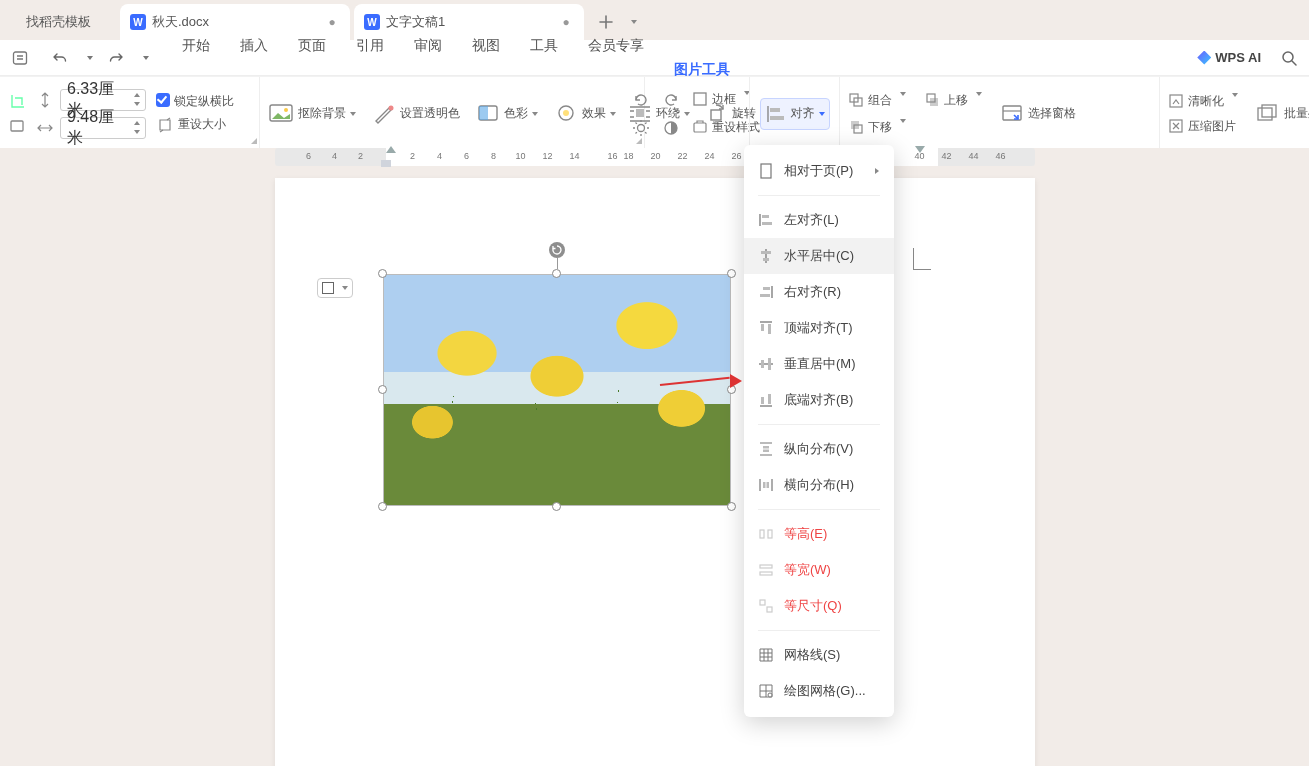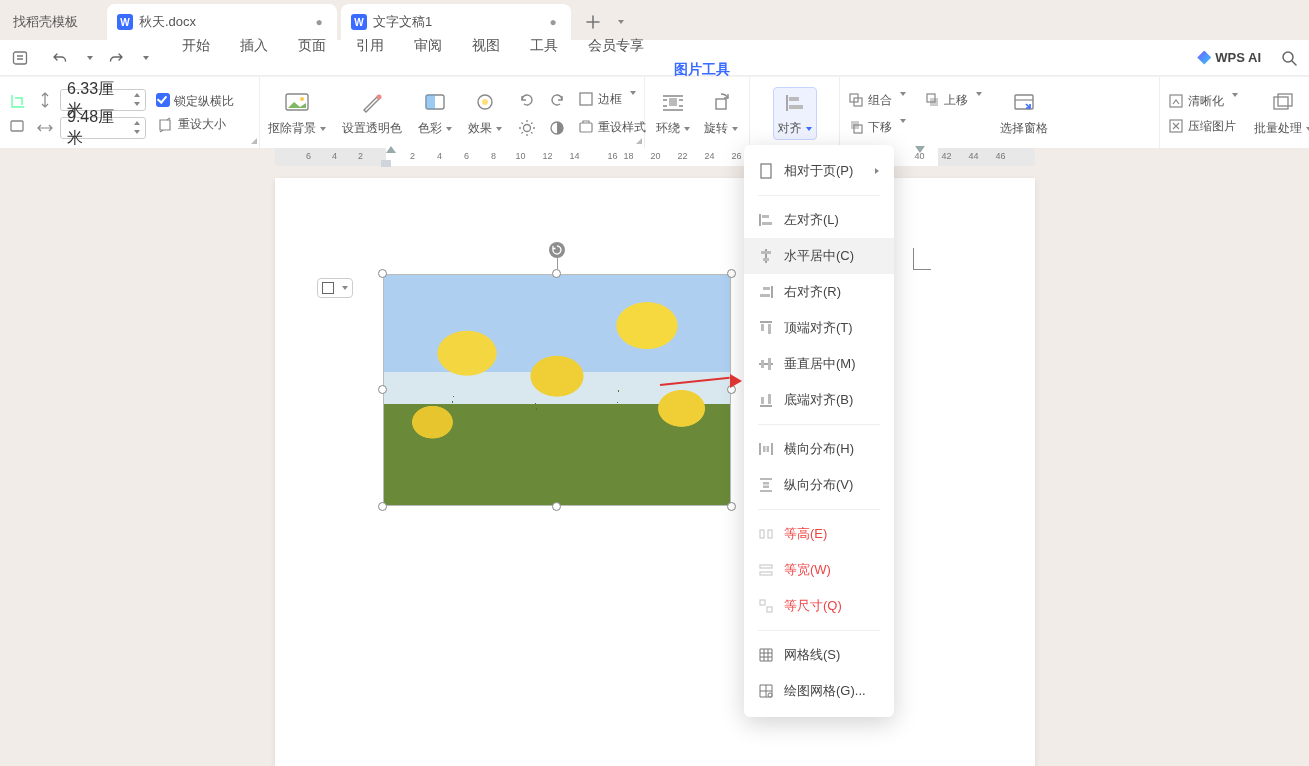--- a/index.html
+++ b/index.html
@@ -1,19 +1,19 @@
 <!DOCTYPE html>
 <html><head>
 <meta charset="utf-8">
 <style>
   * { box-sizing:border-box; font-family:"Microsoft YaHei","PingFang SC",Arial,sans-serif; }
   body { margin:0; width:1309px; height:766px; background:#f2ece8; overflow:hidden; font-size:12px; color:#333; }
 
   
-  .tabbar { height:40px; background:#f2ece8; display:flex; align-items:flex-end; padding:0 3px; gap:4px; }
+  .tabbar { height:40px; background:#f2ece8; display:flex; align-items:flex-end; padding:0 16px; gap:4px; }
   .tab { height:36px; min-width:100px; max-width:240px; border-radius:8px 8px 0 0; display:flex; align-items:center;
          padding:0 10px; gap:6px; color:#555; position:relative; }
   .tab.plain { background:transparent; }
   .tab.doc   { background:#fff; width:230px; }
   .tab .doc-icon { width:16px;height:16px; background:#3a6cff; color:#fff; font-size:10px; font-weight:bold;
                    border-radius:3px; display:flex; align-items:center; justify-content:center; }
   .tab .title { flex:1; white-space:nowrap; overflow:hidden; text-overflow:ellipsis; font-size:13px;}
   .tab .close { width:16px;height:16px; border-radius:50%; color:#999; display:flex;align-items:center;justify-content:center;}
   .tabbar .add { width:24px;height:24px; display:flex;align-items:center;justify-content:center; color:#777; margin:0 2px 6px 6px;}
   .tabbar .more{ width:16px;height:24px; display:flex;align-items:center;justify-content:center; color:#777; margin-bottom:6px;}
@@ -39,21 +39,21 @@
 
   
   .ribbon{ height:72px; background:#fff; position:relative;}
   .ribbon-inner{ position:absolute; inset:0; display:grid; grid-template-columns:260px 385px 105px 90px 320px 232px;
                  border-top:1px solid #f2f2f2;}
   .rgroup{ border-right:1px solid #eee; padding:6px 8px 4px 8px; display:flex; gap:10px; align-items:center; position:relative;}
   .rgroup:last-child{ border-right:none;}
   .rgroup .col{ display:flex; flex-direction:column; gap:6px;}
   .rgroup .row{ display:flex; align-items:center; gap:6px;}
   .rline{ display:flex; align-items:flex-start; gap:4px; font-size:12px; color:#555; white-space:nowrap;}
-  .rbig{ display:flex; flex-direction:column; align-items:center; gap:4px; color:#555; font-size:12px; white-space:nowrap;}
+  .rbig{ display:flex; align-items:center; gap:4px; color:#555; font-size:12px; white-space:nowrap;}
   .rbig .ic{ height:26px; display:flex; align-items:center;}
   .iconbox{ width:18px;height:18px; display:inline-flex; align-items:center; justify-content:center;}
   .spin{ width:86px;height:22px; border:1px solid #ccc; border-radius:3px; display:flex;align-items:center;
          padding:0 16px 0 6px; position:relative; font-size:16px; background:#fff;}
   .spin::after{ content:""; position:absolute; right:4px; top:4px; width:8px;height:14px;
                 background:linear-gradient(#888,#888) center/6px 1px no-repeat,
                            linear-gradient(#888,#888) center/1px 6px no-repeat; opacity:.0;}
   .spin .ud{ position:absolute; right:2px; top:1px; bottom:1px; width:12px; display:flex;flex-direction:column;}
   .spin .ud span{ flex:1; display:flex;align-items:center;justify-content:center;}
   .spin .ud span::before{content:"";width:0;height:0;border-left:3px solid transparent;border-right:3px solid transparent;}
@@ -599,38 +599,38 @@
           <path d="M1 14h12" stroke="#777" stroke-width="1.3"></path>
           <rect x="2" y="5" width="3" height="7" fill="#bbb"></rect>
           <rect x="9" y="2" width="3" height="10" fill="#bbb"></rect>
         </svg>
       </span>
     <span>底端对齐(B)</span>
   </div>
   <div class="dd-sep"></div>
   <div class="dd-item">
     <span class="ic">
+        <svg width="14" height="16" viewBox="0 0 14 16">
+          <path d="M1 2h12M1 14h12" stroke="#777" stroke-width="1.2"></path>
+          <rect x="4" y="5" width="6" height="2.5" fill="#bbb"></rect>
+          <rect x="4" y="8.5" width="6" height="2.5" fill="#bbb"></rect>
+        </svg>
+      </span>
+    <span>纵向分布(V)</span>
+  </div>
+  <div class="dd-item">
+    <span class="ic">
         <svg width="16" height="14" viewBox="0 0 16 14">
           <path d="M2 1v12M14 1v12" stroke="#777" stroke-width="1.2"></path>
           <rect x="5" y="4" width="2.5" height="6" fill="#bbb"></rect>
           <rect x="8.5" y="4" width="2.5" height="6" fill="#bbb"></rect>
         </svg>
       </span>
     <span>横向分布(H)</span>
   </div>
-  <div class="dd-item">
-    <span class="ic">
-        <svg width="14" height="16" viewBox="0 0 14 16">
-          <path d="M1 2h12M1 14h12" stroke="#777" stroke-width="1.2"></path>
-          <rect x="4" y="5" width="6" height="2.5" fill="#bbb"></rect>
-          <rect x="4" y="8.5" width="6" height="2.5" fill="#bbb"></rect>
-        </svg>
-      </span>
-    <span>纵向分布(V)</span>
-  </div>
   <div class="dd-sep"></div>
   <div class="dd-item disabled">
     <span class="ic">
         <svg width="16" height="14" viewBox="0 0 16 14">
           <rect x="2" y="3" width="4" height="8" fill="none" stroke="#ccc" stroke-width="1.2"></rect>
           <rect x="10" y="3" width="4" height="8" fill="none" stroke="#ccc" stroke-width="1.2"></rect>
         </svg>
       </span>
     <span>等高(E)</span>
   </div>

